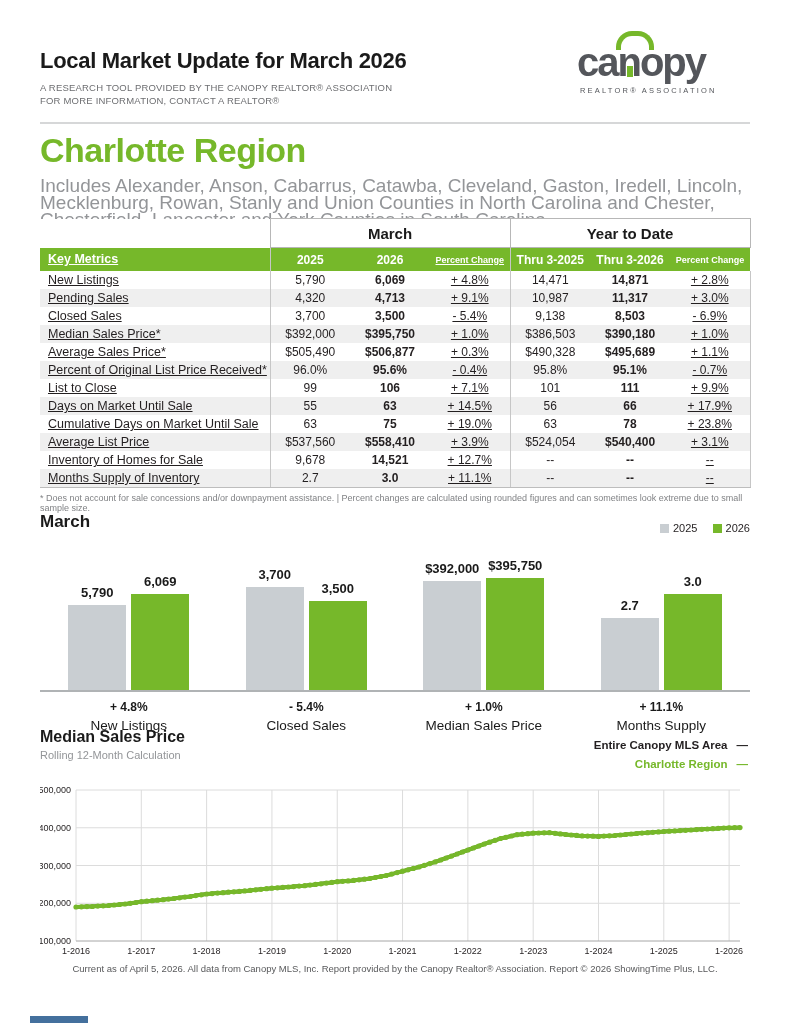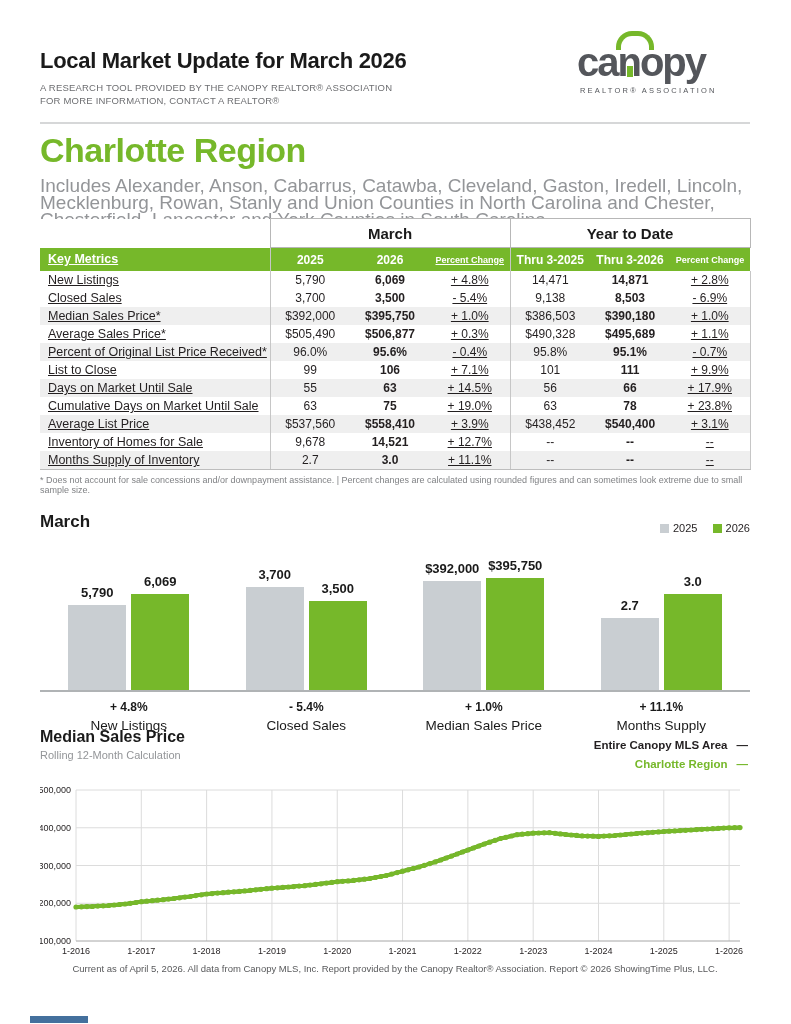--- a/index.html
+++ b/index.html
@@ -128,20 +128,29 @@
       <tbody>
           <tr>
             <td class="metric sep-r">New Listings</td>
             <td>5,790</td>
             <td class="bold">6,069</td>
             <td class="sep-r">+ 4.8%</td>
             <td>14,471</td>
             <td class="bold">14,871</td>
             <td class="sep-r">+ 2.8%</td>
           </tr>
+          <tr class="alt">
+            <td class="metric sep-r">Pending Sales</td>
+            <td>4,320</td>
+            <td class="bold">4,713</td>
+            <td class="sep-r">+ 9.1%</td>
+            <td>10,987</td>
+            <td class="bold">11,317</td>
+            <td class="sep-r">+ 3.0%</td>
+          </tr>
           <tr>
             <td class="metric sep-r">Closed Sales</td>
             <td>3,700</td>
             <td class="bold">3,500</td>
             <td class="sep-r">- 5.4%</td>
             <td>9,138</td>
             <td class="bold">8,503</td>
             <td class="sep-r">- 6.9%</td>
           </tr>
           <tr class="alt">
@@ -196,21 +205,21 @@
             <td class="sep-r">+ 19.0%</td>
             <td>63</td>
             <td class="bold">78</td>
             <td class="sep-r">+ 23.8%</td>
           </tr>
           <tr class="alt">
             <td class="metric sep-r">Average List Price</td>
             <td>$537,560</td>
             <td class="bold">$558,410</td>
             <td class="sep-r">+ 3.9%</td>
-            <td>$438,452</td>
+            <td>$524,054</td>
             <td class="bold">$540,400</td>
             <td class="sep-r">+ 3.1%</td>
           </tr>
           <tr>
             <td class="metric sep-r">Inventory of Homes for Sale</td>
             <td>9,678</td>
             <td class="bold">14,521</td>
             <td class="sep-r">+ 12.7%</td>
             <td>--</td>
             <td class="bold">--</td>

